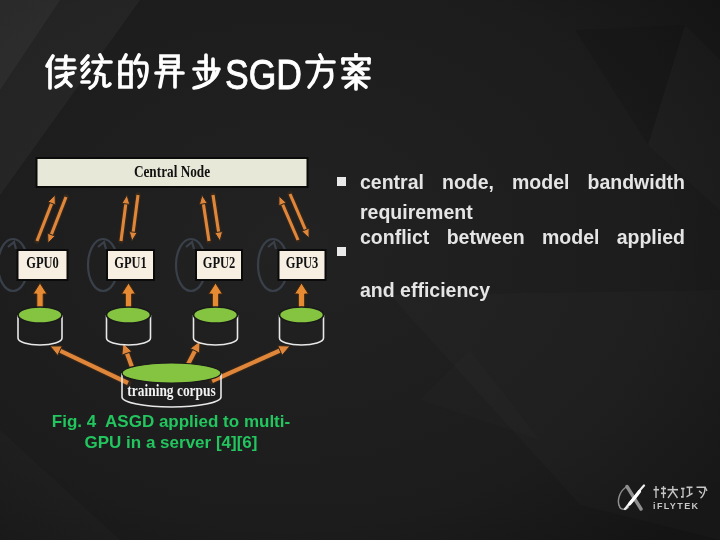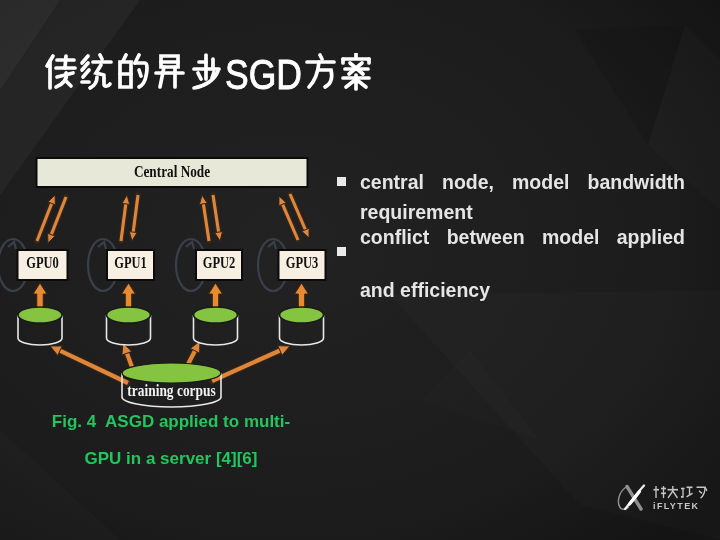--- a/index.html
+++ b/index.html
@@ -231,21 +231,21 @@
 <div class="abs bl" style="left:360px;top:202.5px">requirement</div>
 <div class="abs bl jrow" style="left:360px;top:228px;width:325px">
     <span>conflict</span>
     <span>between</span>
     <span>model</span>
     <span>applied</span>
   </div>
 <div class="abs bl" style="left:360px;top:281px">and efficiency</div>
 
 <div class="abs cap" style="left:30px;top:413px;width:282px">Fig. 4&nbsp; ASGD applied to multi-<br>
-<span style="display:inline-block;margin-top:20px">GPU in a server [4][6]</span></div>
+<span style="display:inline-block;margin-top:4px">GPU in a server [4][6]</span></div>
 
 <svg class="abs" style="left:615px;top:477px" width="100" height="40" viewBox="0 0 100 40">
   <g fill="none" stroke-linecap="round">
     <path d="M10.5,10.5 C4,15 1.5,25 5,30.5 C7,33.5 11.5,32.5 13.5,30" stroke="#8f8f8f" stroke-width="1.5"></path>
     <path d="M12,9.5 L26,32" stroke="#909090" stroke-width="3.4"></path>
     <path d="M10,32 C15,26 23,15 29,8.5" stroke="#efefef" stroke-width="2.2"></path>
     <path d="M14.5,27 C18,23 21,19 24.5,14.5" stroke="#ffffff" stroke-width="3.2"></path>
   </g>
 
   <g stroke="#c6c6c6" stroke-width="1.35" fill="none" transform="translate(0,-1.7) scale(1,1.2)">

